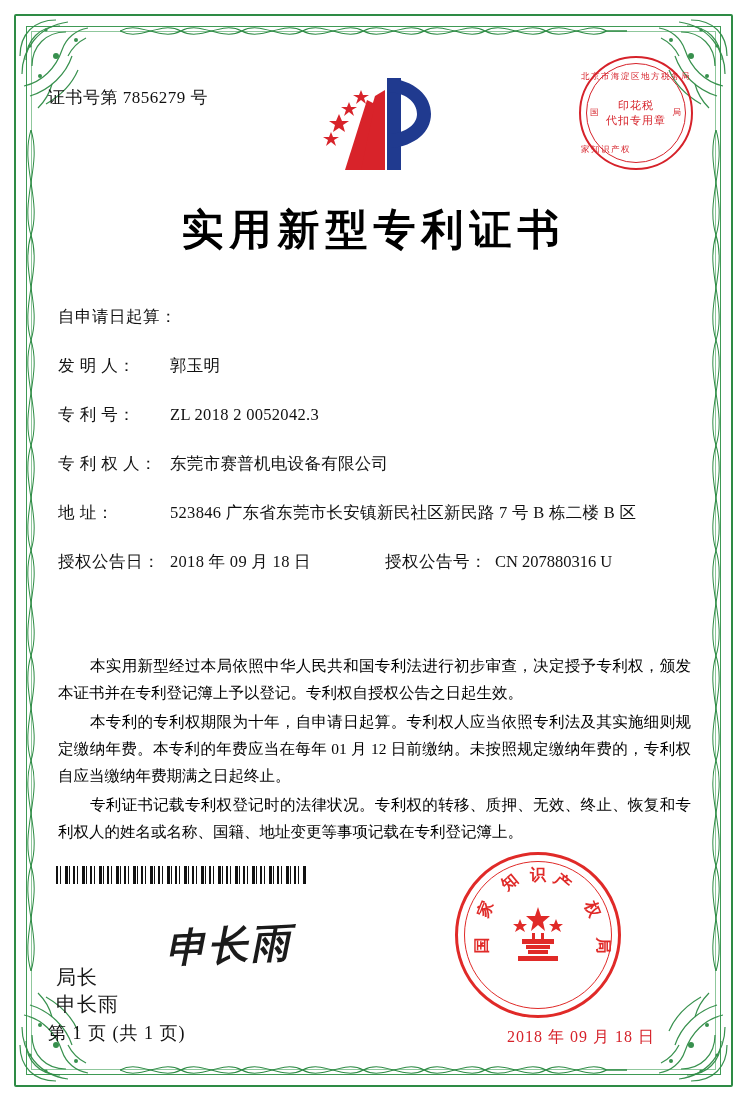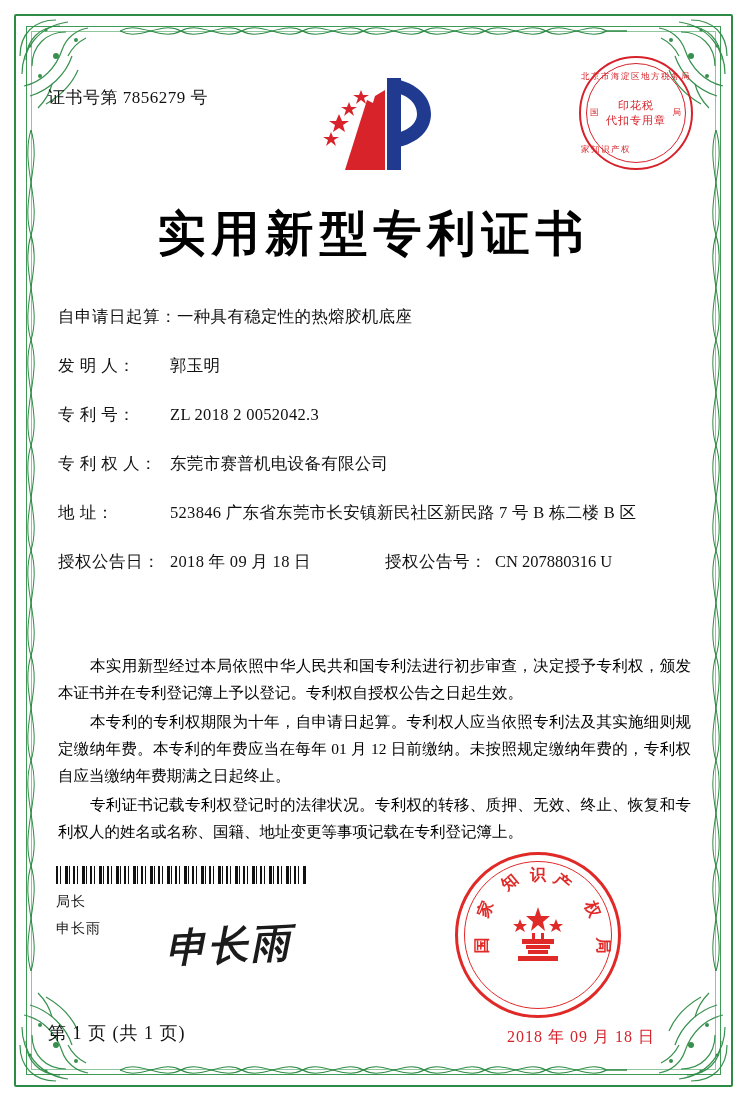--- a/index.html
+++ b/index.html
@@ -139,21 +139,21 @@
     letter-spacing: 1px;
   }
   .stamp-top .side-l { left: 9px; }
   .stamp-top .side-r { right: 9px; }
 
   .title {
     position: absolute;
     left: 0; right: 0;
     top: 150px;
     text-align: center;
-    font-size: 48px;
+    font-size: 42px;
     font-weight: bold;
     letter-spacing: 6px;
     font-family: "DejaVu Serif", serif;
     color: #000;
   }
 
   .fields {
     position: absolute;
     left: 10px;
     right: 4px;
@@ -213,22 +213,22 @@
         #111 0px, #111 2px, #fff 2px, #fff 4px,
         #111 4px, #111 5px, #fff 5px, #fff 9px,
         #111 9px, #111 12px, #fff 12px, #fff 13px,
         #111 13px, #111 14px, #fff 14px, #fff 17px);
   }
 
   
   .sig-block {
     position: absolute;
     left: 8px;
-    top: 836px;
-    font-size: 14px;
+    top: 912px;
+    font-size: 20px;
     line-height: 27px;
     letter-spacing: 1px;
   }
   .handwriting {
     position: absolute;
     left: 118px;
     top: 866px;
     font-size: 40px;
     font-family: "DejaVu Serif", serif;
     font-style: italic;
@@ -452,21 +452,20 @@
       </div>
       <div class="arc-bottom">家知识产权</div>
     </div>
 
     <div class="title">实用新型专利证书</div>
 
     <div class="fields">
 
       <div class="field-row">
         <div class="field-label">自申请日起算：</div>
-        <div class="field-value">一种具有稳定性的热熔胶机底座</div>
       </div>
 
       <div class="field-row">
         <div class="field-label">发 明 人：</div>
         <div class="field-value">郭玉明</div>
       </div>
 
       <div class="field-row">
         <div class="field-label">专 利 号：</div>
         <div class="field-value">ZL 2018 2 0052042.3</div>

